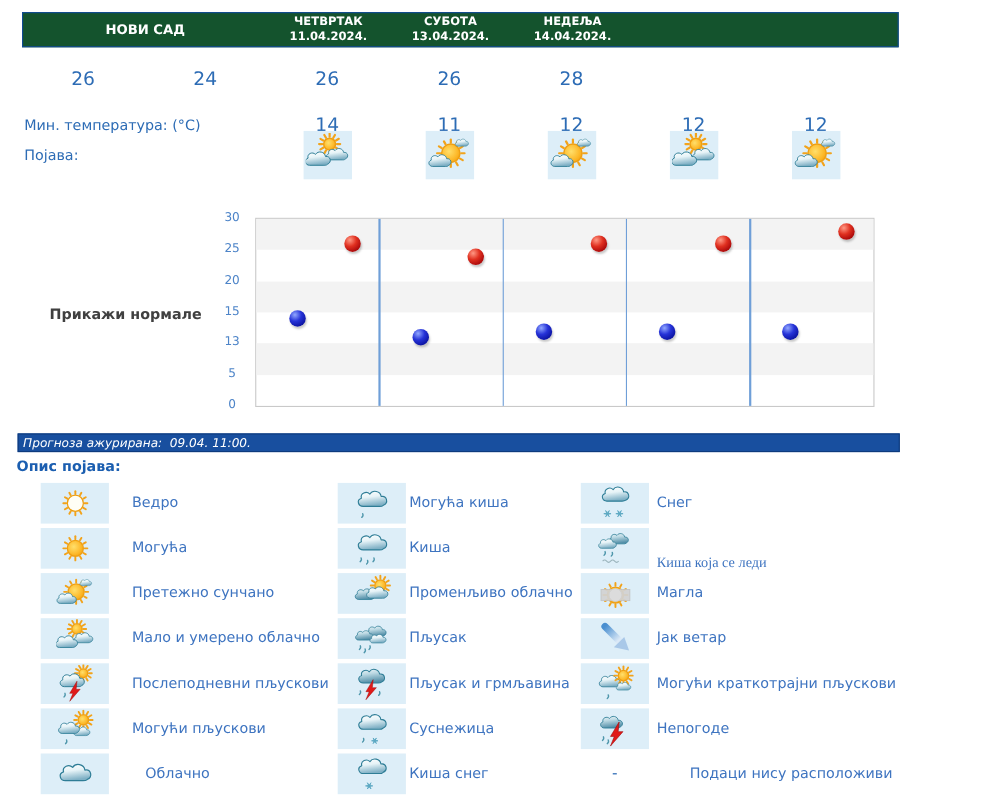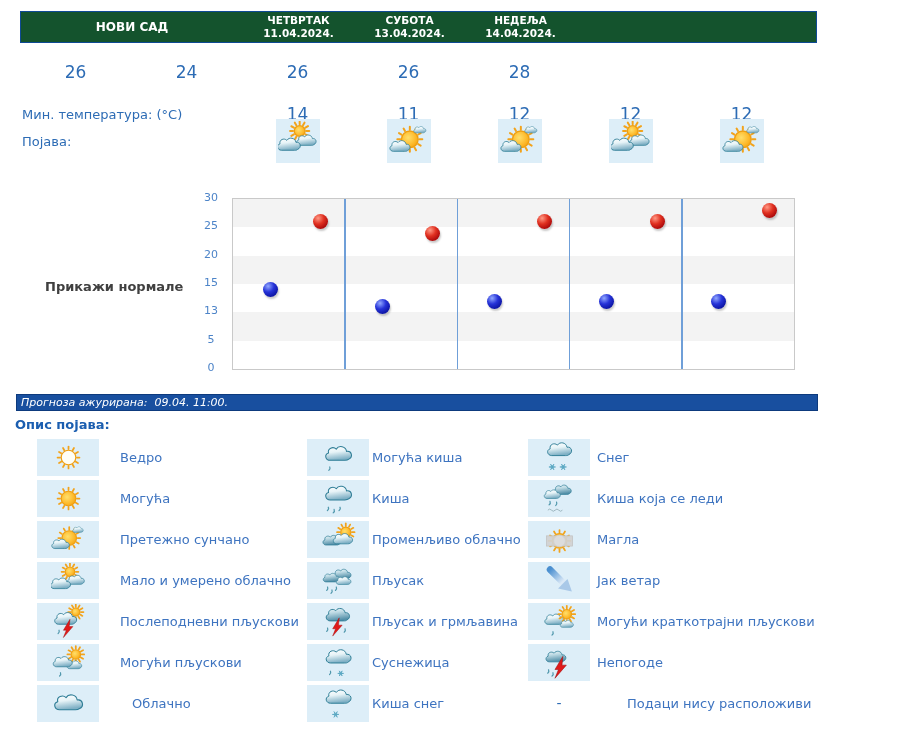--- a/index.html
+++ b/index.html
@@ -563,21 +563,21 @@
             <path d="M -13 9 C -20 9 -23 0 -15.5 -2.5 C -17.5 -9.5 -8.5 -13.5 -3.5 -8.5 C 0.5 -15 11.5 -13 12.5 -5 C 20.5 -6.5 23.5 4 15.5 7.5 C 14 9 12 9 10 9 Z" fill="url(#cgd)" stroke="#2e7d96" stroke-width="1.6" stroke-linejoin="round"></path>
           </g>
           <g transform="translate(14,19) scale(0.55)">
             <path d="M -13 9 C -20 9 -23 0 -15.5 -2.5 C -17.5 -9.5 -8.5 -13.5 -3.5 -8.5 C 0.5 -15 11.5 -13 12.5 -5 C 20.5 -6.5 23.5 4 15.5 7.5 C 14 9 12 9 10 9 Z" fill="url(#cg)" stroke="#2e7d96" stroke-width="1.6" stroke-linejoin="round"></path>
           </g>
           <path d="M 11 28 q 1.2 2.8 -1.2 4.6" stroke="#4f97ac" stroke-width="1.7" fill="none" stroke-linecap="round"></path>
           <path d="M 20 29 q 1.2 2.8 -1.2 4.6" stroke="#4f97ac" stroke-width="1.7" fill="none" stroke-linecap="round"></path>
           <path d="M 8 40 q 2.5 -3 5 0 t 5 0 t 5 0 t 5 0" stroke="#9bb4bc" stroke-width="1.3" fill="none"></path>
         </svg>
       </div>
-      <div class="llab" style="left: 597px; top: 480px;">Киша која се леди</div>
+      <div class="llab" style="left: 597px; top: 492px; font-family: Liberation Serif, serif;">Киша која се леди</div>
       <div class="lbox" style="left: 528px; top: 521px; height: 37px;">
         <svg width="35" height="35" viewBox="0 0 48 48">
           <line x1="35.5" y1="26.0" x2="39.0" y2="26.0" stroke="#f2a31b" stroke-width="2.4" stroke-linecap="round"></line>
           <line x1="34.0" y1="31.8" x2="37.0" y2="33.5" stroke="#f2a31b" stroke-width="2.4" stroke-linecap="round"></line>
           <line x1="29.8" y1="36.0" x2="31.5" y2="39.0" stroke="#f2a31b" stroke-width="2.4" stroke-linecap="round"></line>
           <line x1="24.0" y1="37.5" x2="24.0" y2="41.0" stroke="#f2a31b" stroke-width="2.4" stroke-linecap="round"></line>
           <line x1="18.3" y1="36.0" x2="16.5" y2="39.0" stroke="#f2a31b" stroke-width="2.4" stroke-linecap="round"></line>
           <line x1="14.0" y1="31.8" x2="11.0" y2="33.5" stroke="#f2a31b" stroke-width="2.4" stroke-linecap="round"></line>
           <line x1="12.5" y1="26.0" x2="9.0" y2="26.0" stroke="#f2a31b" stroke-width="2.4" stroke-linecap="round"></line>
           <line x1="14.0" y1="20.3" x2="11.0" y2="18.5" stroke="#f2a31b" stroke-width="2.4" stroke-linecap="round"></line>

